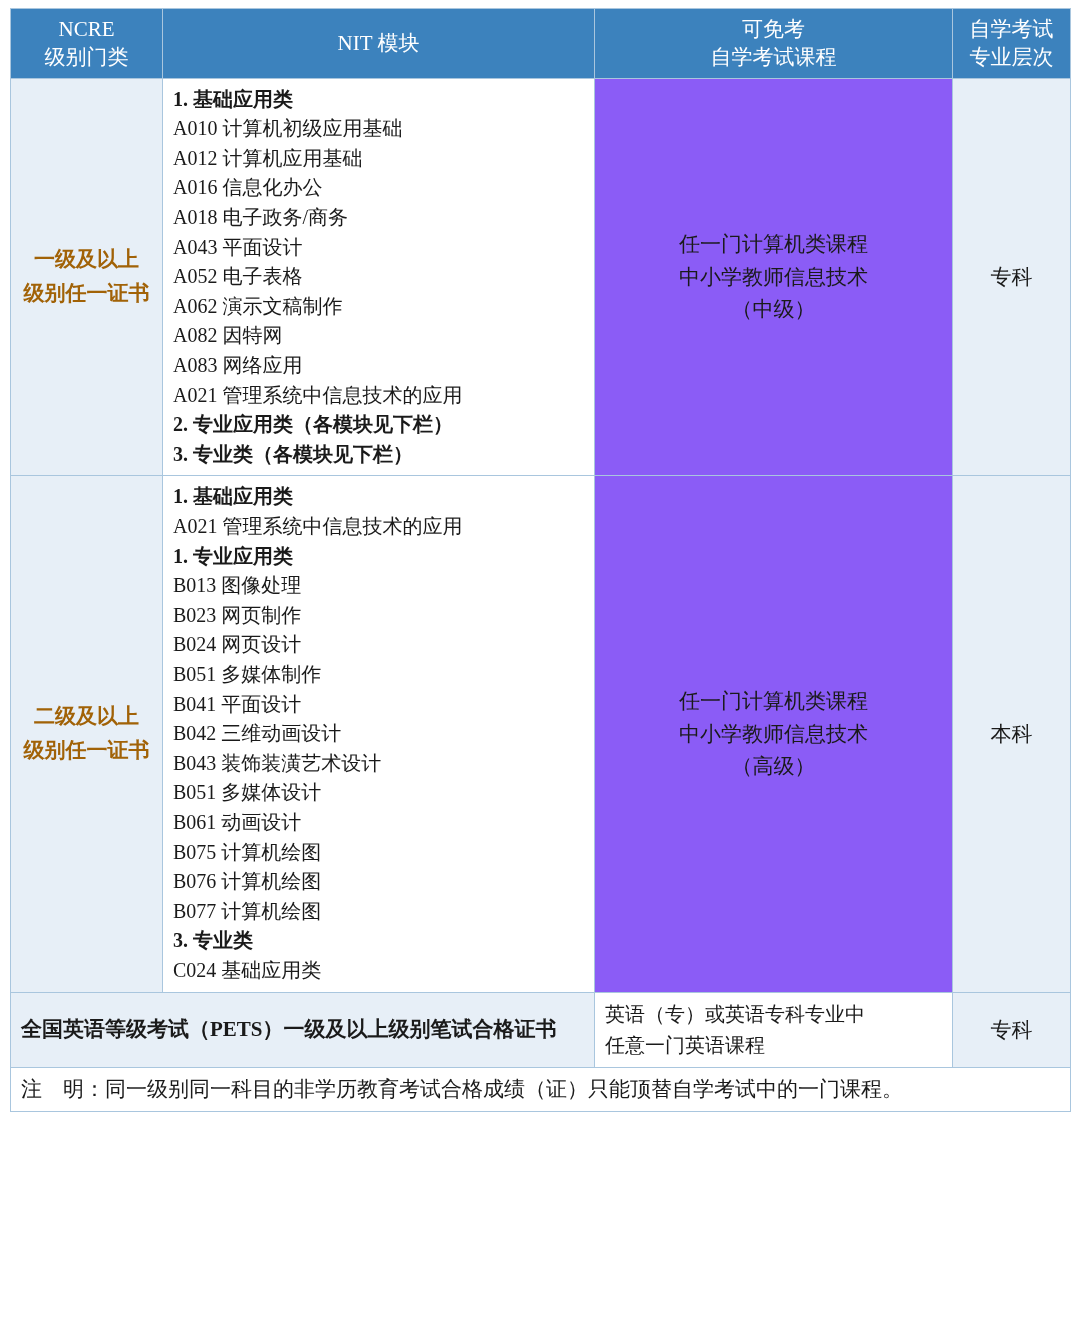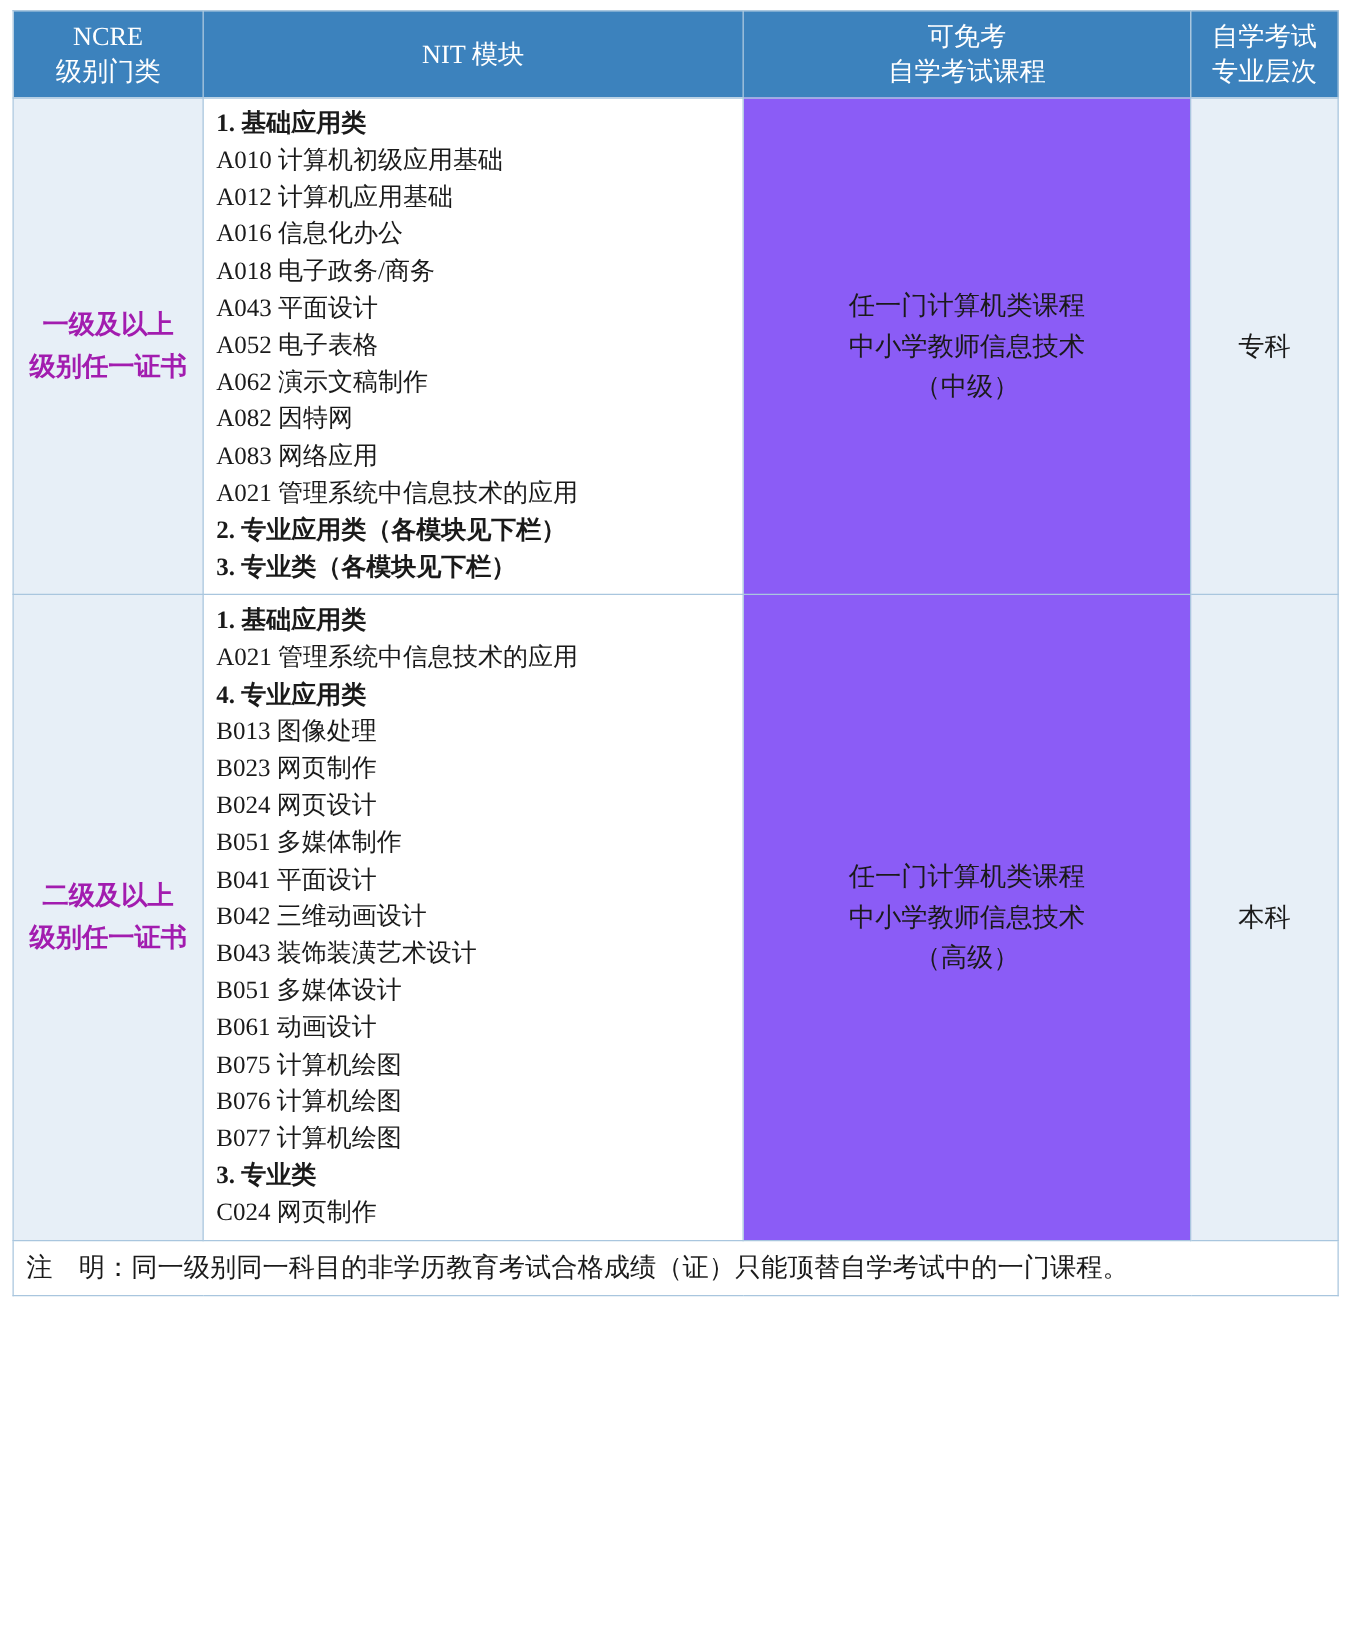--- a/index.html
+++ b/index.html
@@ -45,21 +45,21 @@
   .col-b { width: 432px; }
   .col-c { width: 358px; }
   .col-d { width: 118px; }
 
   td.cell-level {
     background: #e7eff7;
     text-align: center;
     font-size: 21px;
     line-height: 1.6;
     font-weight: bold;
-    color: #a21caf;
+    color: #a16207;
   }
   td.cell-modules {
     background: #ffffff;
     font-size: 20px;
     line-height: 1.48;
     text-align: left;
     vertical-align: top;
     padding: 14px 18px 16px 18px;
   }
   td.cell-courses {
@@ -144,39 +144,45 @@
 中小学教师信息技术
 （中级）</td>
         <td class="cell-tier" style="white-space: pre-line;">专科</td>
       </tr>
       <tr>
         <td class="cell-level" style="white-space: pre-line;">二级及以上
 级别任一证书</td>
         <td class="cell-modules">
           <span class="mod-line bold">1. 基础应用类</span>
           <span class="mod-line">A021 管理系统中信息技术的应用</span>
-          <span class="mod-line bold">4. 专业应用类</span>
+          <span class="mod-line bold">1. 专业应用类</span>
           <span class="mod-line">B013 图像处理</span>
           <span class="mod-line">B023 网页制作</span>
           <span class="mod-line">B024 网页设计</span>
           <span class="mod-line">B051 多媒体制作</span>
           <span class="mod-line">B041 平面设计</span>
           <span class="mod-line">B042 三维动画设计</span>
           <span class="mod-line">B043 装饰装潢艺术设计</span>
           <span class="mod-line">B051 多媒体设计</span>
           <span class="mod-line">B061 动画设计</span>
           <span class="mod-line">B075 计算机绘图</span>
           <span class="mod-line">B076 计算机绘图</span>
           <span class="mod-line">B077 计算机绘图</span>
           <span class="mod-line bold">3. 专业类</span>
-          <span class="mod-line">C024 网页制作</span>
+          <span class="mod-line">C024 基础应用类</span>
         </td>
         <td class="cell-courses" style="white-space: pre-line;">任一门计算机类课程
 中小学教师信息技术
 （高级）</td>
         <td class="cell-tier" style="white-space: pre-line;">本科</td>
+      </tr>
+      <tr>
+        <td class="cell-exam" colspan="2" style="white-space: pre-line;">全国英语等级考试（PETS）一级及以上级别笔试合格证书</td>
+        <td class="cell-exam-course" style="white-space: pre-line;">英语（专）或英语专科专业中
+任意一门英语课程</td>
+        <td class="cell-tier" style="white-space: pre-line;">专科</td>
       </tr>
       <tr>
         <td class="cell-note" colspan="4" style="white-space: pre-line;">注　明：同一级别同一科目的非学历教育考试合格成绩（证）只能顶替自学考试中的一门课程。</td>
       </tr>
     </tbody>
   </table>
 </div>
 
 </body></html>

